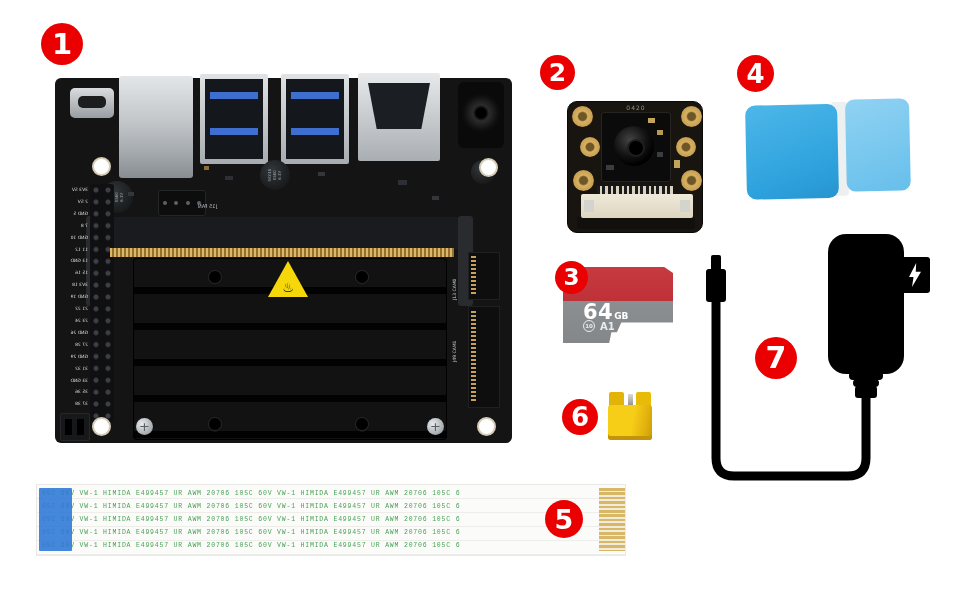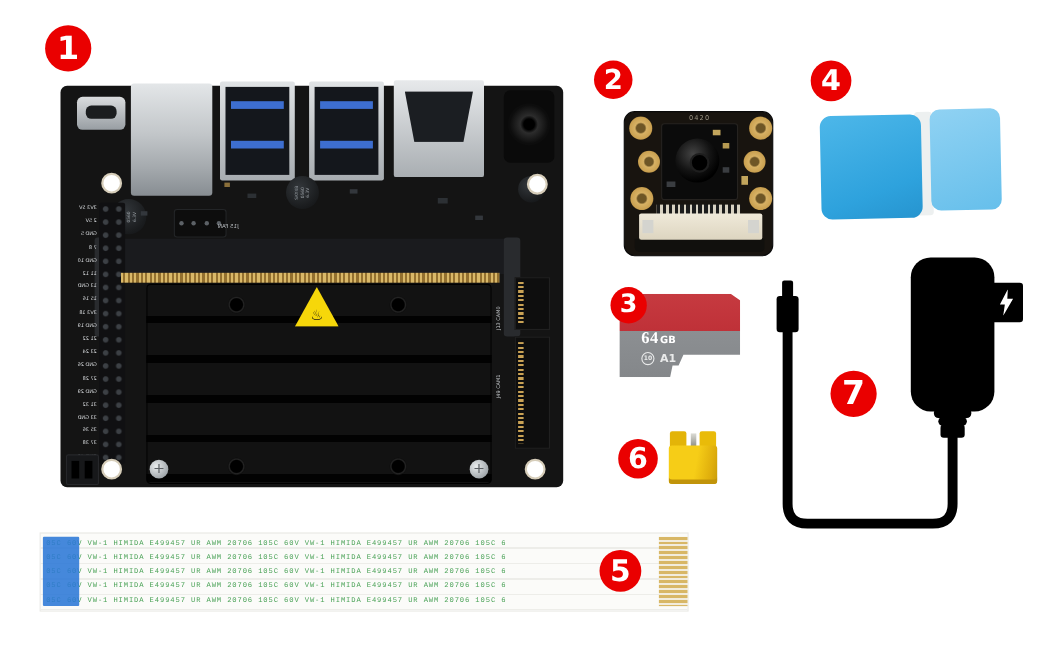--- a/index.html
+++ b/index.html
@@ -177,21 +177,21 @@
   <div class="abs" style="left:581px;top:194px;width:112px;height:24px;border-radius:2px;z-index:12;
               background:linear-gradient(180deg,#efe9d9,#ddd5c0);"></div>
   <div class="abs" style="left:584px;top:200px;width:10px;height:12px;background:#d4d4cf;z-index:13;"></div>
   <div class="abs" style="left:680px;top:200px;width:10px;height:12px;background:#d4d4cf;z-index:13;"></div>
   <div class="abs" style="left:577px;top:217px;width:118px;height:12px;background:#11100d;border-radius:0 0 4px 4px;z-index:11;"></div>
 
   <div class="abs" style="left:563px;top:267px;width:110px;height:76px;z-index:10;
               background:linear-gradient(180deg,#c63a40 0px,#bf3138 34px,#8c8f92 34px,#84878a 76px);
               clip-path:polygon(0% 9%,7% 0%,92% 0%,100% 8%,100% 73%,53% 73%,49% 86%,44% 86%,42% 100%,0% 100%);">
     <div class="abs" style="left:20px;top:33px;display:flex;align-items:baseline;color:#fff;">
-      <span style="font-size:15px;font-weight:bold;letter-spacing:0.5px;font-family:Liberation Serif, serif;">64</span>
+      <span style="font-size:21px;font-weight:bold;letter-spacing:0.5px;">64</span>
       <span style="font-size:9px;font-weight:bold;margin-left:1px;">GB</span>
     </div>
     <div class="abs" style="left:20px;top:53px;display:flex;align-items:center;">
       <span style="width:10px;height:10px;border:1.3px solid #e9eaea;border-radius:50%;display:flex;
                    align-items:center;justify-content:center;">
         <span style="font-size:5.5px;color:#e9eaea;font-weight:bold;">10</span>
       </span>
       <span style="font-size:10px;font-weight:bold;color:#e9eaea;margin-left:5px;">A1</span>
     </div>
   </div>

